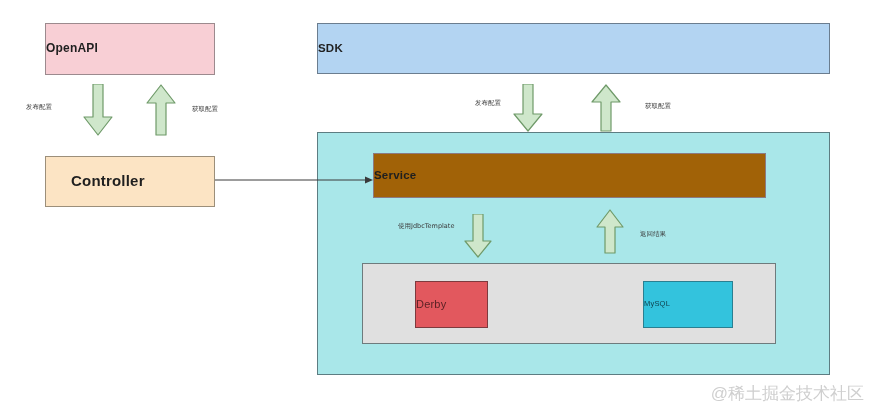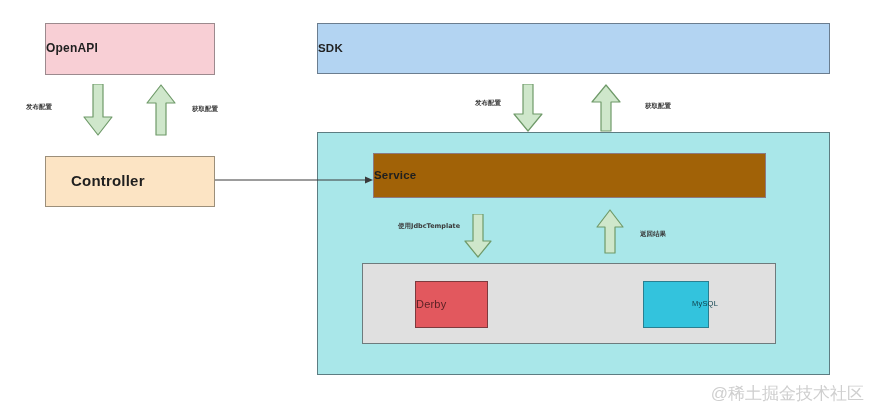--- a/index.html
+++ b/index.html
@@ -78,24 +78,23 @@
   }
 
   #node-derby {
     left: 415px; top: 281px; width: 73px; height: 47px;
     background: #e2585e;
     border: 1px solid #7d3a3e;
   }
   #node-derby .node-label { font-size: 11px; font-weight: normal; color: #5c2225; }
 
   #node-mysql {
-    left: 643px; top: 281px; width: 66px; height: 47px;
+    left: 643px; top: 281px; width: 90px; height: 47px;
     background: #33c3dd;
     border: 1px solid #2a7f91;
-    padding-left: 48px;
   }
   #node-mysql .node-label { font-size: 7.5px; font-weight: normal; color: #10434f; }
 
   
   .block-arrow {
     position: absolute;
   }
   .block-arrow svg { display: block; }
 
   
@@ -103,21 +102,20 @@
   .connector svg { display: block; overflow: visible; }
 
   
   .edge-label {
     position: absolute;
     font-size: 6.5px;
     color: #3a3a3a;
     white-space: nowrap;
     font-family: "DejaVu Sans", "Liberation Sans", sans-serif;
     line-height: 1;
-    font-weight: bold;
   }
 
   
   #watermark {
     position: absolute;
     right: 11px;
     bottom: 7px;
     font-size: 17px;
     color: #cfcfcf;
     white-space: nowrap;

